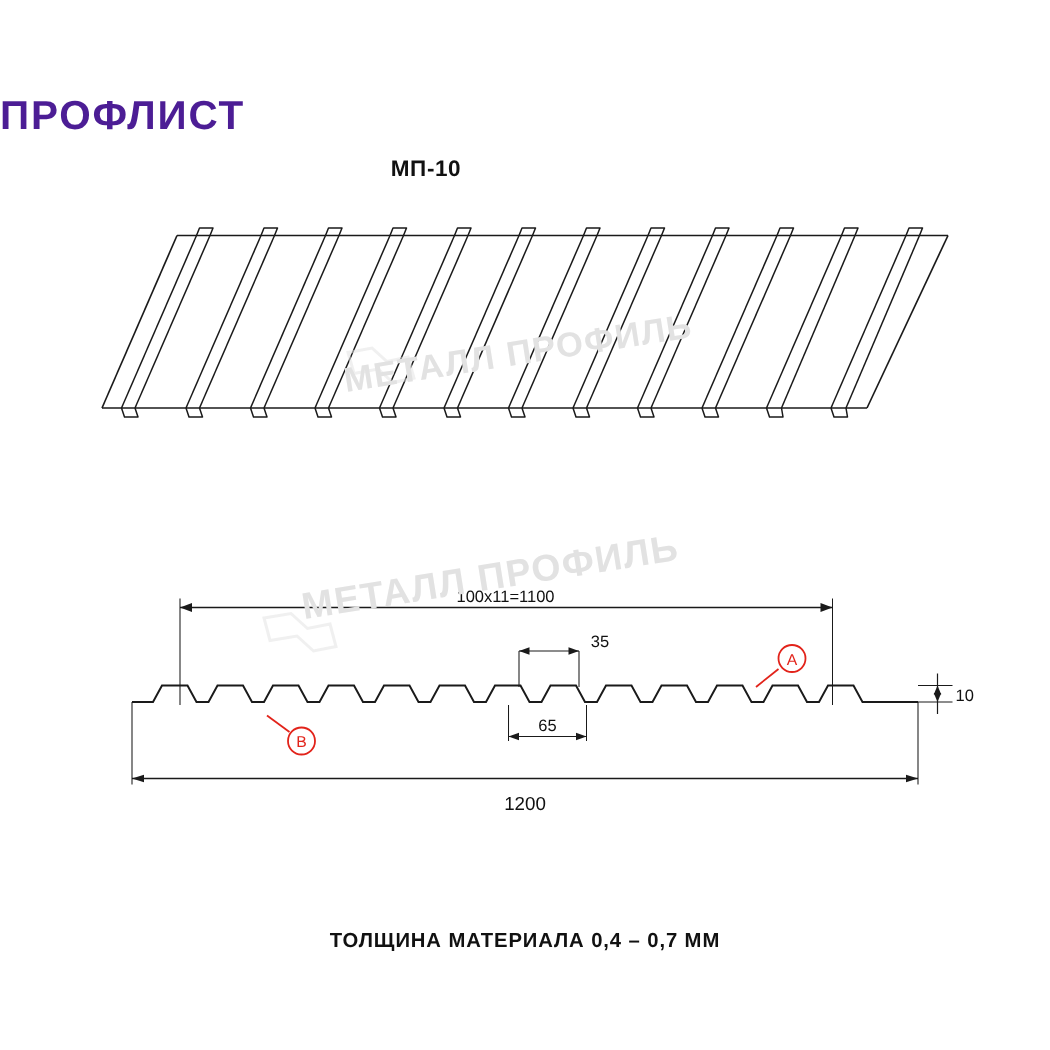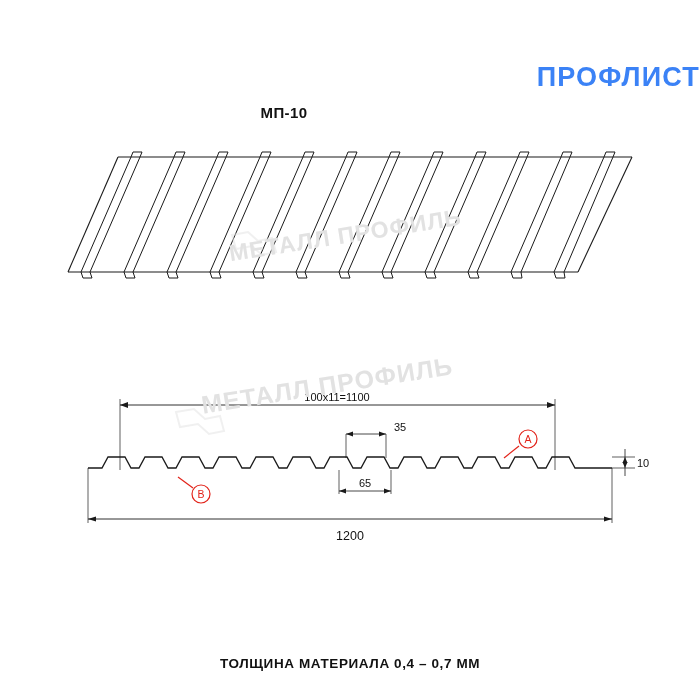--- a/index.html
+++ b/index.html
@@ -17,25 +17,25 @@
   }
   .page {
     position: absolute;
     inset: 0;
   }
   .title {
     position: absolute;
     top: 62px;
     left: 0;
     width: 700px;
-    text-align: right;
+    text-align: left;
     font-size: 27px;
     font-weight: bold;
     letter-spacing: 1.2px;
-    color: #3b82f6;
+    color: #4c1d95;
   }
   .subtitle {
     position: absolute;
     top: 104px;
     left: 0;
     width: 568px;
     text-align: center;
     font-size: 15px;
     font-weight: bold;
     letter-spacing: 0.4px;
@@ -44,21 +44,20 @@
   .footnote {
     position: absolute;
     top: 619px;
     left: 0;
     width: 700px;
     text-align: center;
     font-size: 13.5px;
     font-weight: bold;
     letter-spacing: 0.6px;
     color: #111111;
-    margin-top: 37px;
   }
   svg.art {
     position: absolute;
     top: 0;
     left: 0;
   }
   .wm {
     position: absolute;
     font-family: "Liberation Sans", sans-serif;
     font-weight: bold;

